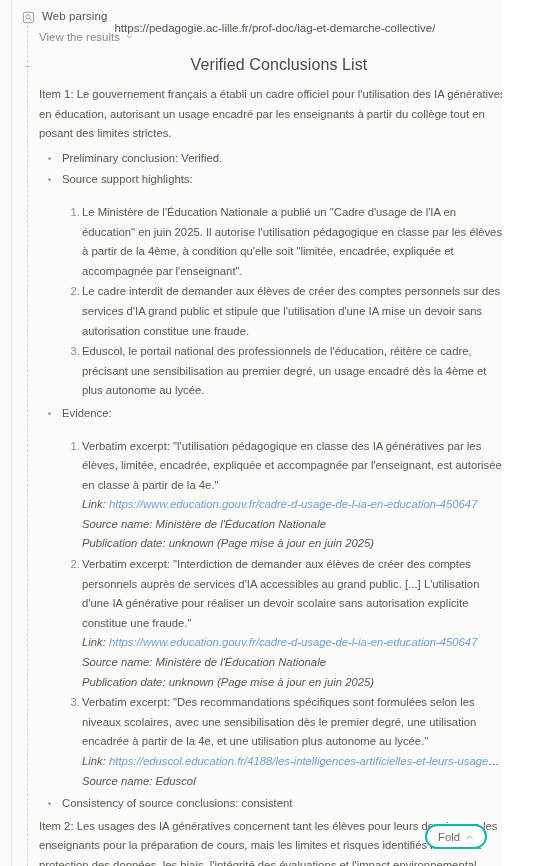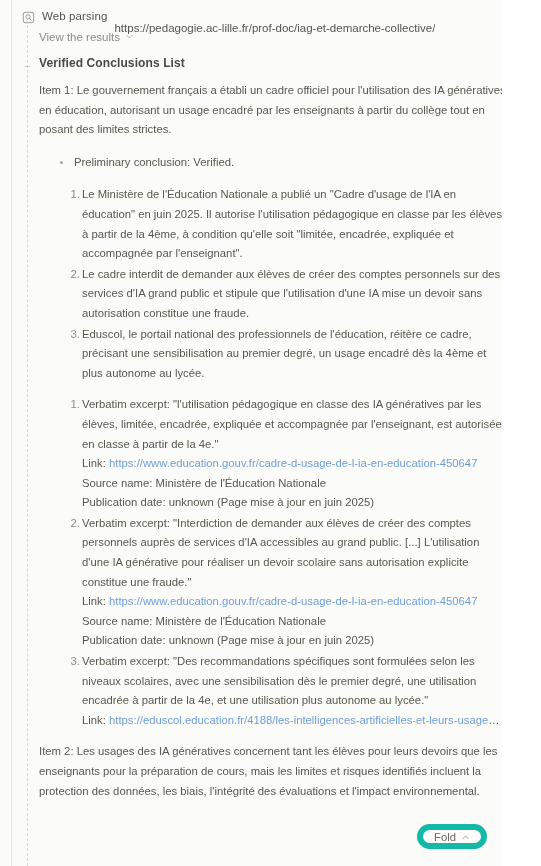--- a/index.html
+++ b/index.html
@@ -102,39 +102,40 @@
     cursor: pointer;
     user-select: none;
   }
   .chev {
     width: 9px; height: 9px;
     display: inline-block;
     color: #a6a69e;
   }
 
   .section-title {
-    font-size: 12px;
-    font-weight: bold;
+    font-size: 16px;
+    font-weight: normal;
     color: #4a4a45;
     padding: 7px 0 9px 0;
     letter-spacing: .1px;
+    text-align: center;
   }
 
   .para {
     font-size: 11.3px;
     line-height: 19.6px;
     color: #58584f;
     margin: 2px 0 4px 0;
     padding-right: 12px;
   }
 
   
   ul.b1 {
     list-style: none;
-    margin: 12px;
+    margin: 0;
     padding: 0 0 0 0;
   }
   ul.b1 > li {
     position: relative;
     font-size: 11.3px;
     line-height: 19.6px;
     color: #58584f;
     padding: 1px 0 1px 23px;
   }
   ul.b1 > li::before {
@@ -175,38 +176,39 @@
     line-height: 19.6px;
   }
 
   .meta-line {
     font-size: 11.3px;
     line-height: 19.6px;
     color: #58584f;
     white-space: nowrap;
     overflow: hidden;
     text-overflow: ellipsis;
+    font-style: italic;
   }
   a.link {
     color: #6f9fd8;
     text-decoration: none;
     word-break: break-all;
   }
 
   
   .fold-btn {
     position: absolute;
     right: 15px;
     bottom: 17px;
     display: inline-flex;
     align-items: center;
     gap: 5px;
     height: 25px;
     padding: 0 11px;
-    border: 6px solid #14b8a6;
+    border: 2px solid #14b8a6;
     border-radius: 13px;
     background: #fdfdfb;
     font-size: 11.3px;
     color: #6d6d66;
     cursor: pointer;
     user-select: none;
     box-shadow: 0 1px 2px rgba(0,0,0,.03);
   }
   .fold-btn .chev-up {
     width: 9px; height: 9px;
@@ -249,28 +251,32 @@
         </span>
       </div>
 
       <div class="section-title">Verified Conclusions List</div>
 
       
       <p class="para">Item 1: Le gouvernement français a établi un cadre officiel pour l'utilisation des IA génératives en éducation, autorisant un usage encadré par les enseignants à partir du collège tout en posant des limites strictes.</p>
 
       <ul class="b1">
         <li>Preliminary conclusion: Verified.</li>
+        <li>Source support highlights:</li>
       </ul>
 
       <ol class="n2">
         <li>Le Ministère de l'Éducation Nationale a publié un "Cadre d'usage de l'IA en éducation" en juin 2025. Il autorise l'utilisation pédagogique en classe par les élèves à partir de la 4ème, à condition qu'elle soit "limitée, encadrée, expliquée et accompagnée par l'enseignant".</li>
         <li>Le cadre interdit de demander aux élèves de créer des comptes personnels sur des services d'IA grand public et stipule que l'utilisation d'une IA mise un devoir sans autorisation constitue une fraude.</li>
         <li>Eduscol, le portail national des professionnels de l'éducation, réitère ce cadre, précisant une sensibilisation au premier degré, un usage encadré dès la 4ème et plus autonome au lycée.</li>
       </ol>
 
+      <ul class="b1">
+        <li>Evidence:</li>
+      </ul>
 
       <ol class="n2">
         <li>
           <span>Verbatim excerpt: "l'utilisation pédagogique en classe des IA génératives par les élèves, limitée, encadrée, expliquée et accompagnée par l'enseignant, est autorisée en classe à partir de la 4e."</span>
           <div class="meta-line">
             <span>Link:</span>
             <a class="link" href="#">https://www.education.gouv.fr/cadre-d-usage-de-l-ia-en-education-450647</a>
           </div>
           <div class="meta-line">Source name: Ministère de l'Éducation Nationale</div>
           <div class="meta-line">Publication date: unknown (Page mise à jour en juin 2025)</div>
@@ -283,24 +289,26 @@
           </div>
           <div class="meta-line">Source name: Ministère de l'Éducation Nationale</div>
           <div class="meta-line">Publication date: unknown (Page mise à jour en juin 2025)</div>
         </li>
         <li>
           <span>Verbatim excerpt: "Des recommandations spécifiques sont formulées selon les niveaux scolaires, avec une sensibilisation dès le premier degré, une utilisation encadrée à partir de la 4e, et une utilisation plus autonome au lycée."</span>
           <div class="meta-line">
             <span>Link:</span>
             <a class="link" href="#">https://eduscol.education.fr/4188/les-intelligences-artificielles-et-leurs-usages-en-education</a>
           </div>
+          <div class="meta-line">Source name: Eduscol</div>
         </li>
       </ol>
 
       <ul class="b1">
+        <li>Consistency of source conclusions: consistent</li>
       </ul>
 
       
       <p class="para">Item 2: Les usages des IA génératives concernent tant les élèves pour leurs devoirs que les enseignants pour la préparation de cours, mais les limites et risques identifiés incluent la protection des données, les biais, l'intégrité des évaluations et l'impact environnemental.</p>
 
       
 
       
 
     </div>

